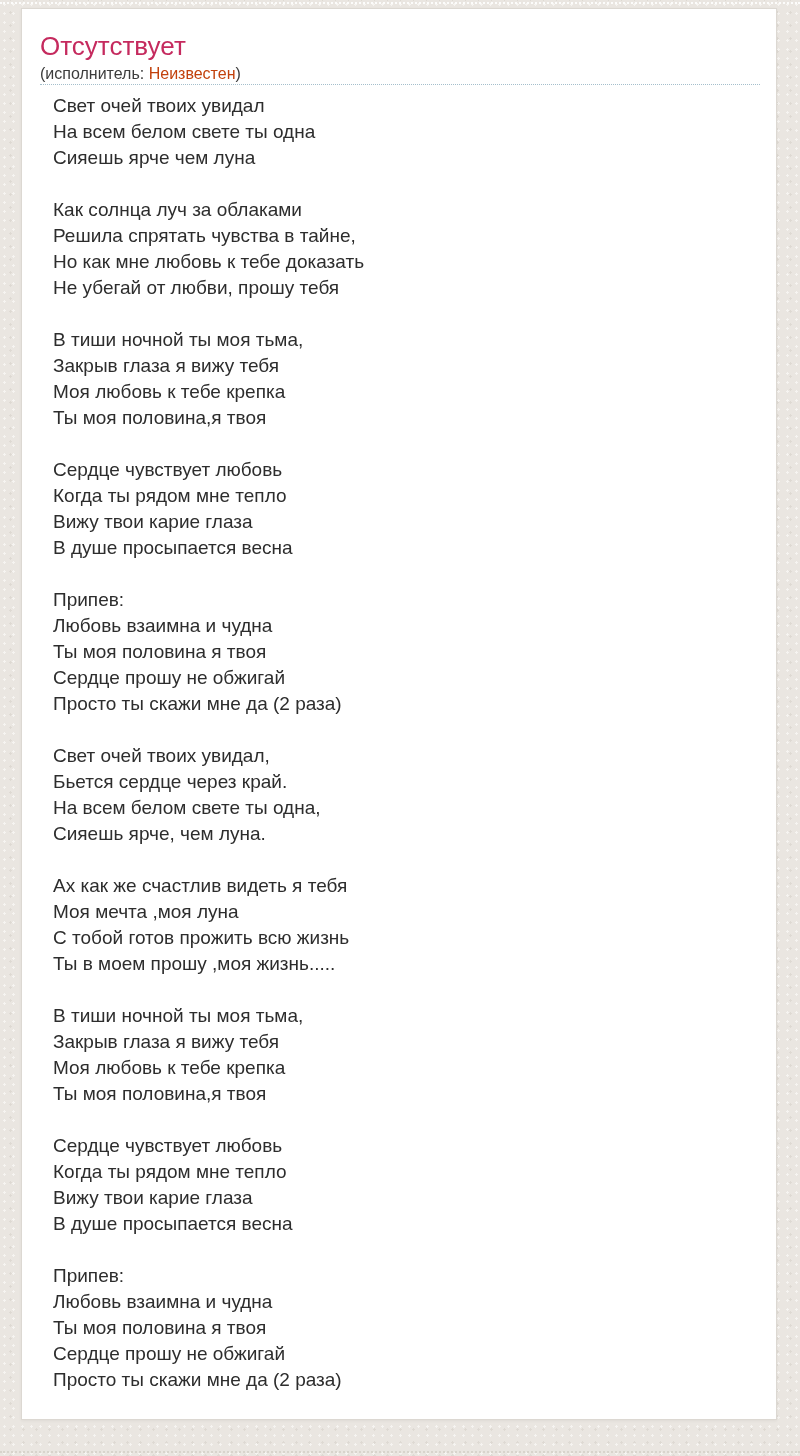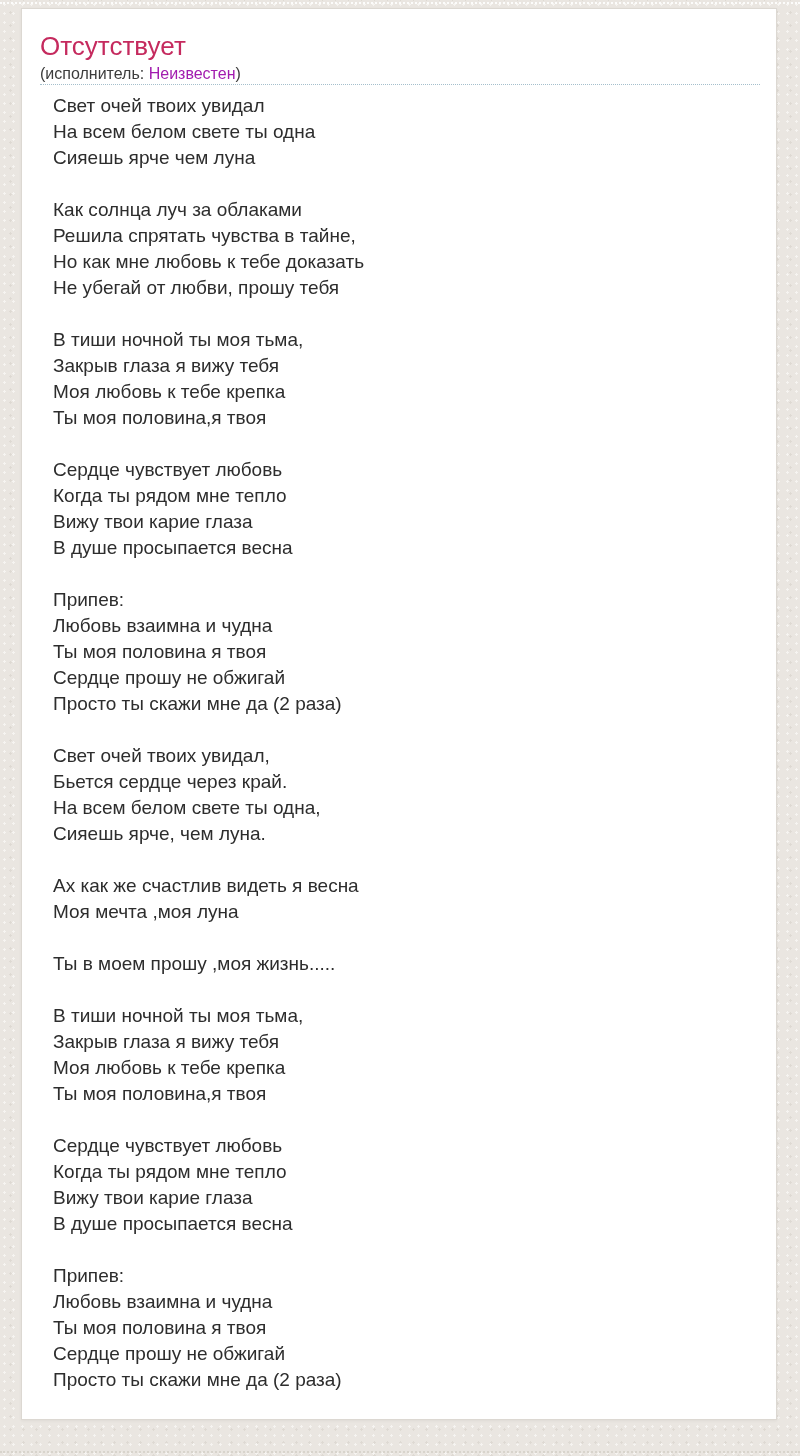--- a/index.html
+++ b/index.html
@@ -36,21 +36,21 @@
     font-weight:400;
     color:#c52a5e;
   }
   .artist-line {
     font-size:16px;
     line-height:20px;
     margin-top:3px;
     color:#3c3c3c;
   }
   .artist-link {
-    color:#a21caf;
+    color:#c2410c;
     text-decoration:none;
     cursor:pointer;
   }
   .lyrics { padding-top:8px; }
   .lyrics p {
     margin:0 0 26px 13px;
     font-size:19px;
     line-height:26px;
     color:#2d2d2d;
   }
@@ -66,20 +66,20 @@
     <div class="artist-line"><span>(исполнитель: </span><a class="artist-link">Неизвестен</a><span>)</span></div>
   </div>
 
   <div class="lyrics">
       <p><span>Свет очей твоих увидал</span><br><span>На всем белом свете ты одна</span><br><span>Сияешь ярче чем луна</span></p>
       <p><span>Как солнца луч за облаками</span><br><span>Решила спрятать чувства в тайне,</span><br><span>Но как мне любовь к тебе доказать</span><br><span>Не убегай от любви, прошу тебя</span></p>
       <p><span>В тиши ночной ты моя тьма,</span><br><span>Закрыв глаза я вижу тебя</span><br><span>Моя любовь к тебе крепка</span><br><span>Ты моя половина,я твоя</span></p>
       <p><span>Сердце чувствует любовь</span><br><span>Когда ты рядом мне тепло</span><br><span>Вижу твои карие глаза</span><br><span>В душе просыпается весна</span></p>
       <p><span>Припев:</span><br><span>Любовь взаимна и чудна</span><br><span>Ты моя половина я твоя</span><br><span>Сердце прошу не обжигай</span><br><span>Просто ты скажи мне да (2 раза)</span></p>
       <p><span>Свет очей твоих увидал,</span><br><span>Бьется сердце через край.</span><br><span>На всем белом свете ты одна,</span><br><span>Сияешь ярче, чем луна.</span></p>
-      <p><span>Ах как же счастлив видеть я весна</span><br><span>Моя мечта ,моя луна</span><br><br><span>Ты в моем прошу ,моя жизнь.....</span></p>
+      <p><span>Ах как же счастлив видеть я тебя</span><br><span>Моя мечта ,моя луна</span><br><span>С тобой готов прожить всю жизнь</span><br><span>Ты в моем прошу ,моя жизнь.....</span></p>
       <p><span>В тиши ночной ты моя тьма,</span><br><span>Закрыв глаза я вижу тебя</span><br><span>Моя любовь к тебе крепка</span><br><span>Ты моя половина,я твоя</span></p>
       <p><span>Сердце чувствует любовь</span><br><span>Когда ты рядом мне тепло</span><br><span>Вижу твои карие глаза</span><br><span>В душе просыпается весна</span></p>
       <p><span>Припев:</span><br><span>Любовь взаимна и чудна</span><br><span>Ты моя половина я твоя</span><br><span>Сердце прошу не обжигай</span><br><span>Просто ты скажи мне да (2 раза)</span></p>
     </div>
 </div>
 
 <div class="edge-dots bottom"></div>
 
 </body></html>

